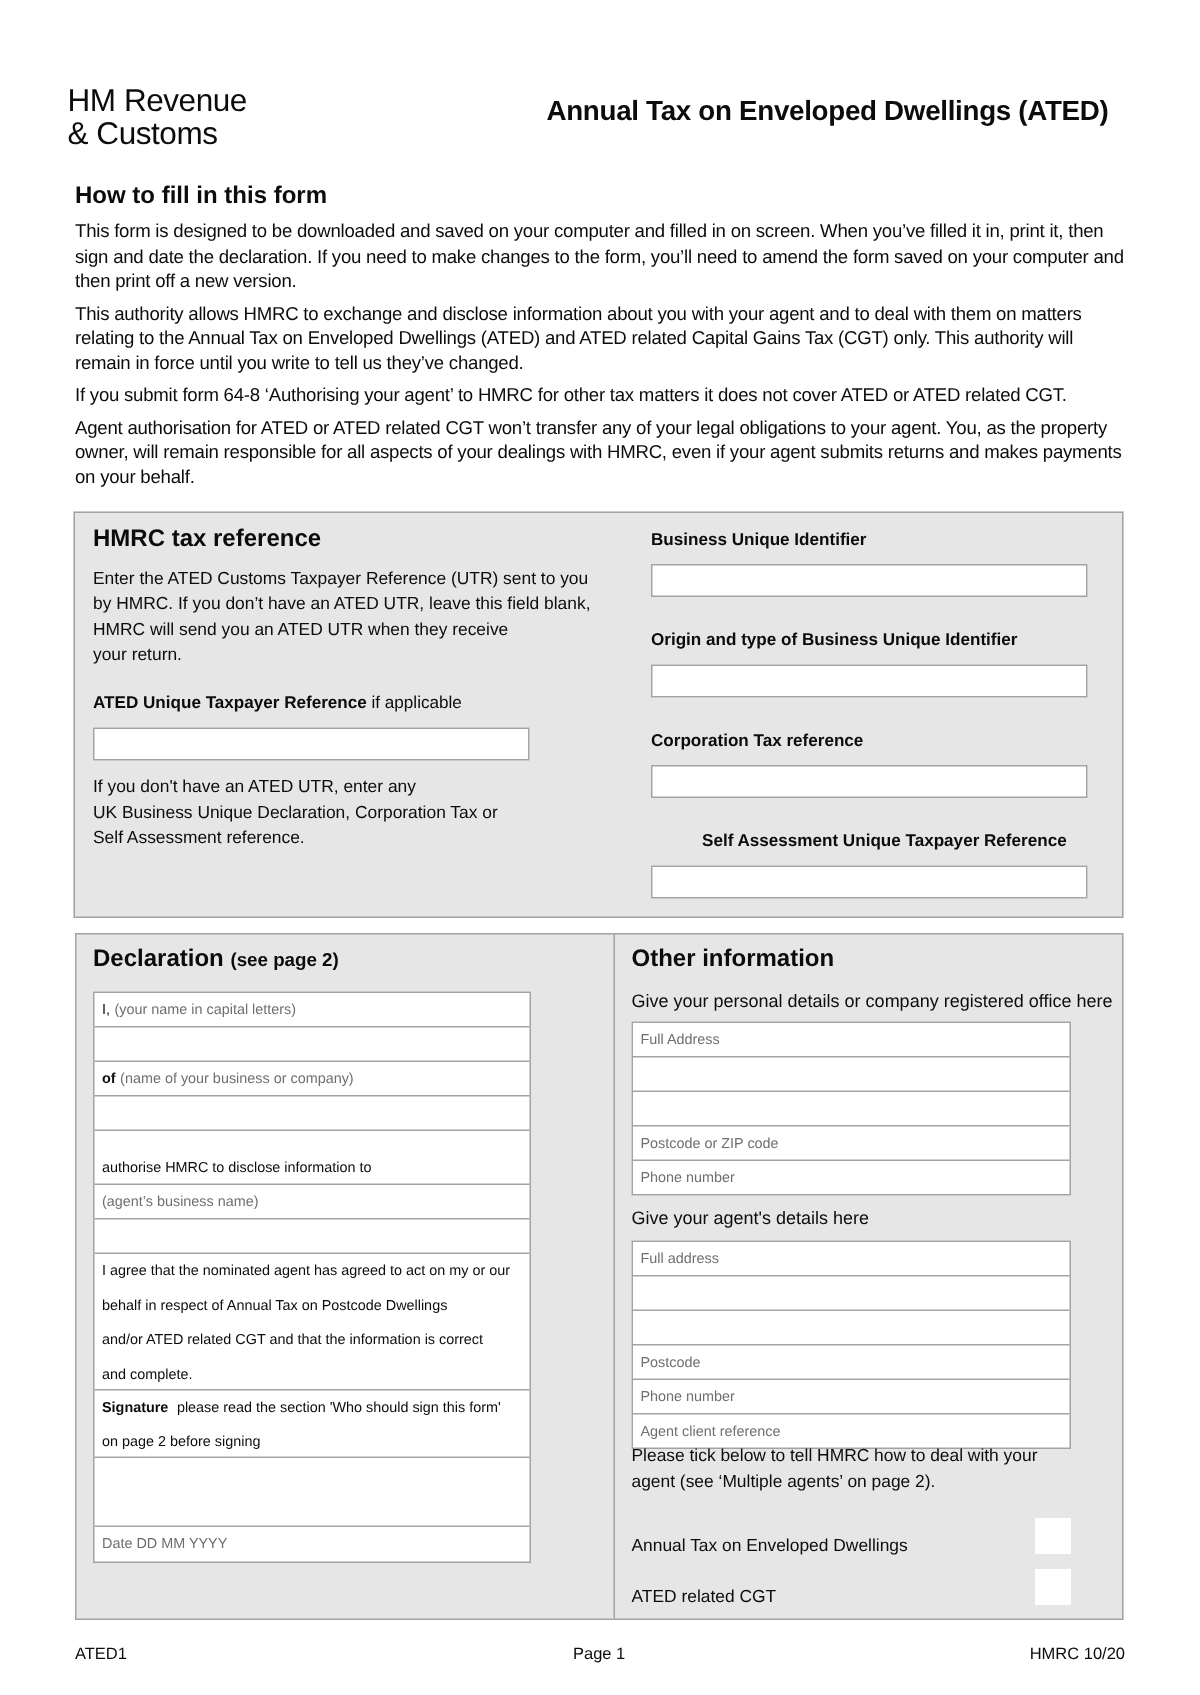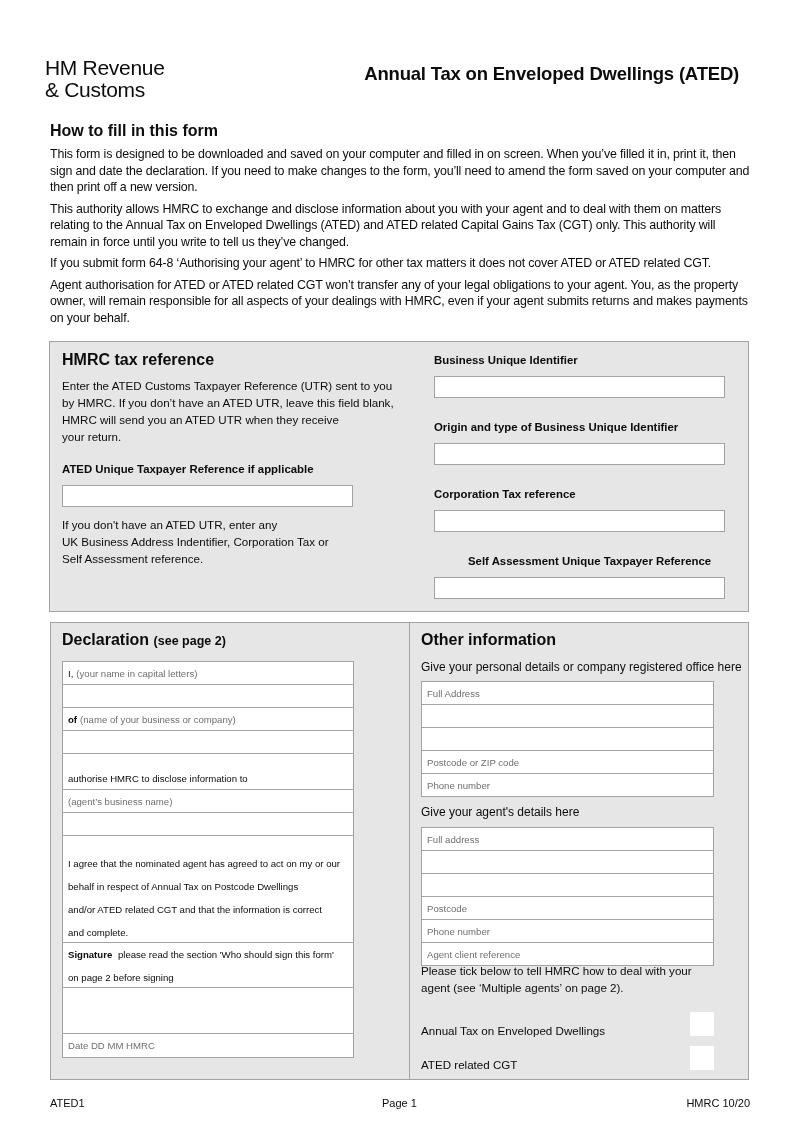--- a/index.html
+++ b/index.html
@@ -11,21 +11,21 @@
 
   .intro { position: absolute; left: 50px; top: 122px; width: 705px; }
   .intro h2 { font-family: "Liberation Sans", sans-serif; font-size: 16px; font-weight: bold; margin-bottom: 6px; }
   .intro p { font-family: "Liberation Sans", sans-serif; font-size: 12.4px; line-height: 16.5px; margin-bottom: 5px; letter-spacing: -0.15px; }
 
   .panel { position: absolute; background: #e6e6e6; border: 1px solid #a3a3a3; }
   .panel h3 { font-family: "Liberation Sans", sans-serif; font-size: 16px; font-weight: bold; }
   .panel h3 small { font-size: 12.5px; font-weight: bold; }
   .ptext { font-family: "Liberation Sans", sans-serif; font-size: 11.6px; line-height: 17px; }
   .plabel { font-family: "Liberation Sans", sans-serif; font-size: 11.4px; font-weight: bold; }
-  .plabel .normal { font-weight: bold; }
+  .plabel .normal { font-weight: normal; }
 
   .input { position: absolute; background: #ffffff; border: 1px solid #a3a3a3; }
 
   .stack { position: absolute; background: #ffffff; border: 1px solid #a3a3a3; }
   .row { border-bottom: 1px solid #a3a3a3; font-family: "Liberation Sans", sans-serif; font-size: 9.6px; color: #6f6f6f; padding-left: 5px; display: flex; align-items: center; }
   .row:last-child { border-bottom: none; }
   .row.dark { color: #0b0c0c; }
   .row .b { font-weight: bold; color: #0b0c0c; margin-right: 3px; }
   .row.multi { display: block; color: #0b0c0c; line-height: 23px; padding-top: 0; }
 
@@ -60,21 +60,21 @@
     <div>HMRC will send you an ATED UTR when they receive</div>
     <div>your return.</div>
   </div>
   <div class="plabel" style="position:absolute; left:12px; top:121px;">
     <span>ATED Unique Taxpayer Reference</span>
     <span class="normal">if applicable</span>
   </div>
   <div class="input" style="left:12px; top:143px; width:291px; height:22px;"></div>
   <div class="ptext" style="position:absolute; left:12px; top:174px; width:320px;">
     <div>If you don't have an ATED UTR, enter any</div>
-    <div>UK Business Address Indentifier, Corporation Tax or</div>
+    <div>UK Business Unique Declaration, Corporation Tax or</div>
     <div>Self Assessment reference.</div>
   </div>
 
   <div class="plabel" style="position:absolute; left:384px; top:12px;">Business Unique Identifier</div>
   <div class="input" style="left:384px; top:34px; width:291px; height:22px;"></div>
 
   <div class="plabel" style="position:absolute; left:384px; top:79px;">Origin and type of Business Unique Identifier</div>
   <div class="input" style="left:384px; top:101px; width:291px; height:22px;"></div>
 
   <div class="plabel" style="position:absolute; left:384px; top:146px;">Corporation Tax reference</div>
@@ -96,32 +96,32 @@
     </div>
     <div class="row" style="height:23px;"></div>
     <div class="row" style="height:23px;">
       <span class="b">of</span>
       <span>(name of your business or company)</span>
     </div>
     <div class="row" style="height:23px;"></div>
     <div class="row dark" style="height:22px;margin-top:14px;">authorise HMRC to disclose information to</div>
     <div class="row" style="height:23px;">(agent’s business name)</div>
     <div class="row" style="height:23px;"></div>
-    <div class="row multi" style="height:91px;margin-top:16px;">
+    <div class="row multi" style="height:91px;">
       <div>I agree that the nominated agent has agreed to act on my or our</div>
       <div>behalf in respect of Annual Tax on Postcode Dwellings</div>
       <div>and/or ATED related CGT and that the information is correct</div>
       <div>and complete.</div>
     </div>
     <div class="row multi" style="height:45px;">
       <div><span class="b">Signature</span> <span>please read the section 'Who should sign this form'</span></div>
       <div>on page 2 before signing</div>
     </div>
     <div class="row" style="height:46px;"></div>
-    <div class="row" style="height:23px;">Date  DD MM HMRC</div>
+    <div class="row" style="height:23px;">Date  DD MM YYYY</div>
   </div>
 </div>
 
 <div class="panel" style="left:409px; top:622px; width:340px; height:458px;">
   <h3 style="position:absolute; left:11px; top:8px;">Other information</h3>
   <div class="ptext" style="position:absolute; left:11px; top:36px; font-size:12px;">Give your personal details or company registered office here</div>
   <div class="stack" style="left:11px; top:58px; width:293px;">
     <div class="row" style="height:23px;">Full Address</div>
     <div class="row" style="height:23px;"></div>
     <div class="row" style="height:23px;"></div>

